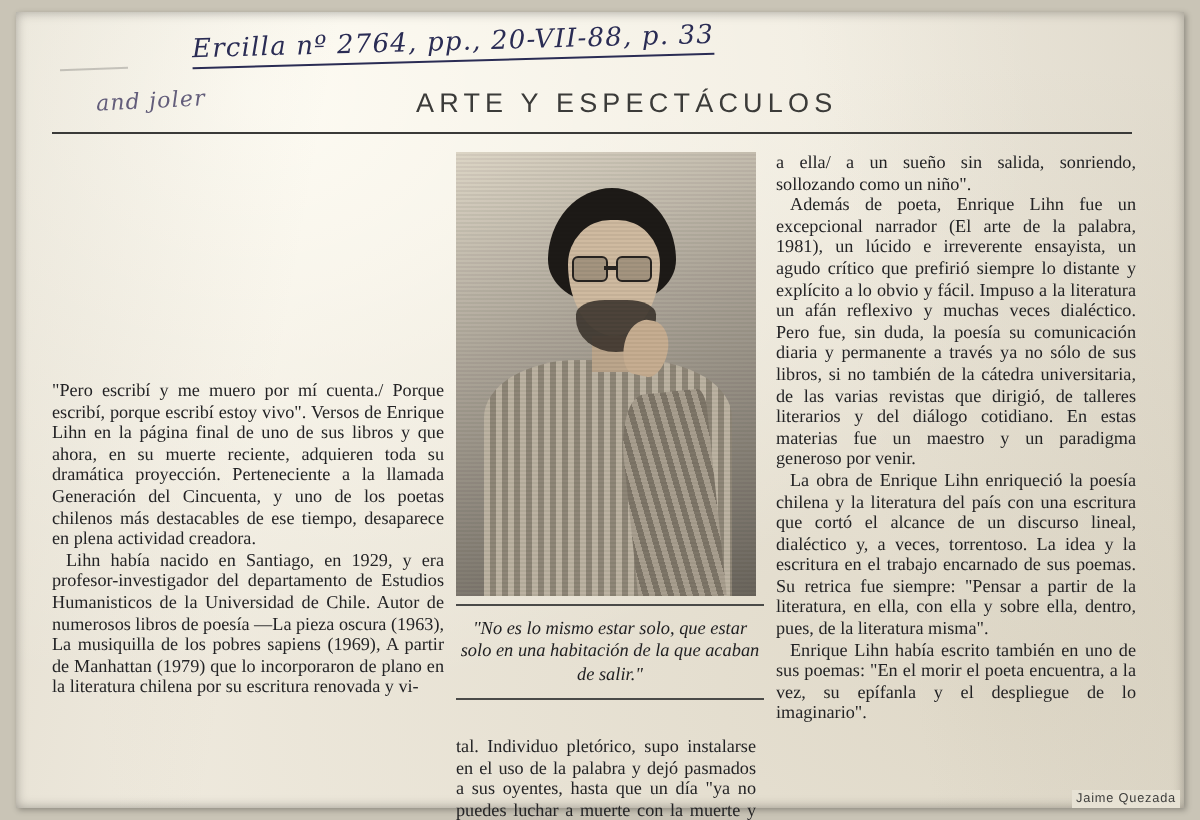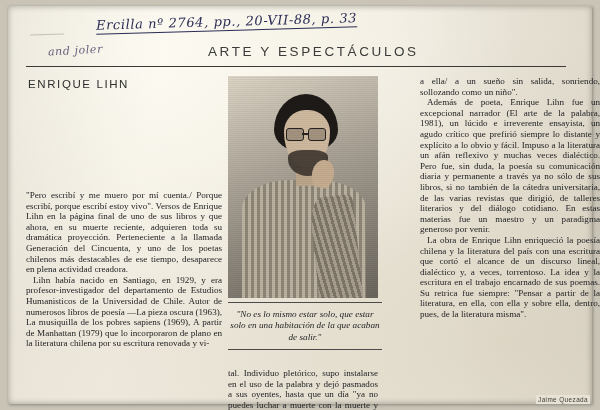--- a/index.html
+++ b/index.html
@@ -133,21 +133,20 @@
   }
   #col1 {
     left: 26px;
     top: 190px;
     width: 196px;
   }
   #col3 {
     left: 388px;
     top: 76px;
     width: 180px;
-    margin-left: 32px;
   }
   .body-col p {
     margin: 0;
     text-indent: 7px;
   }
   .body-col p.noind {
     text-indent: 0;
   }
   
   .photo-wrap {
@@ -325,21 +324,20 @@
   <div class="stray" id="stray1"></div>
 
   <div class="handwriting" id="hw-ref">
     <span class="und">Ercilla nº 2764, pp., 20-VII-88, p. 33</span>
   </div>
   <div class="handwriting" id="hw-sub">and joler</div>
 
   <div class="section-head"></div>
   <div class="section-title">ARTE Y ESPECTÁCULOS</div>
 
-  <div class="byline">ENRIQUE LIHN</div>
 
 
   <div class="body-col" id="col1">
     <p class="noind">"Pero escribí y me muero por mí cuenta./ Porque escribí, porque escribí estoy vivo". Versos de Enrique Lihn en la página final de uno de sus libros y que ahora, en su muerte reciente, adquieren toda su dramática proyección. Perteneciente a la llamada Generación del Cincuenta, y uno de los poetas chilenos más destacables de ese tiempo, desaparece en plena actividad creadora.</p>
     <p>Lihn había nacido en Santiago, en 1929, y era profesor-investigador del departamento de Estudios Humanisticos de la Universidad de Chile. Autor de numerosos libros de poesía —La pieza oscura (1963), La musiquilla de los pobres sapiens (1969), A partir de Manhattan (1979) que lo incorporaron de plano en la literatura chilena por su escritura renovada y vi-</p>
   </div>
 
   <div class="photo-wrap">
     <div class="photo">
       <div class="p-bg"></div>
@@ -360,16 +358,17 @@
   <div class="pullquote">"No es lo mismo estar solo, que estar solo en una habitación de la que acaban de salir."</div>
 
   <div id="col2b">
     <span>tal. Individuo pletórico, supo instalarse en el uso de la palabra y dejó pasmados a sus oyentes, hasta que un día "ya no puedes luchar a muerte con la muerte y entregas</span>
   </div>
 
   <div class="body-col" id="col3">
     <p class="noind">a ella/ a un sueño sin salida, sonriendo, sollozando como un niño".</p>
     <p>Además de poeta, Enrique Lihn fue un excepcional narrador (El arte de la palabra, 1981), un lúcido e irreverente ensayista, un agudo crítico que prefirió siempre lo distante y explícito a lo obvio y fácil. Impuso a la literatura un afán reflexivo y muchas veces dialéctico. Pero fue, sin duda, la poesía su comunicación diaria y permanente a través ya no sólo de sus libros, si no también de la cátedra universitaria, de las varias revistas que dirigió, de talleres literarios y del diálogo cotidiano. En estas materias fue un maestro y un paradigma generoso por venir.</p>
     <p>La obra de Enrique Lihn enriqueció la poesía chilena y la literatura del país con una escritura que cortó el alcance de un discurso lineal, dialéctico y, a veces, torrentoso. La idea y la escritura en el trabajo encarnado de sus poemas. Su retrica fue siempre: "Pensar a partir de la literatura, en ella, con ella y sobre ella, dentro, pues, de la literatura misma".</p>
+    <p>Enrique Lihn había escrito también en uno de sus poemas: "En el morir el poeta encuentra, a la vez, su epífanla y el despliegue de lo imaginario".</p>
   </div>
 
   <div class="credit">Jaime Quezada</div>
 </div>
 
 </body></html>

